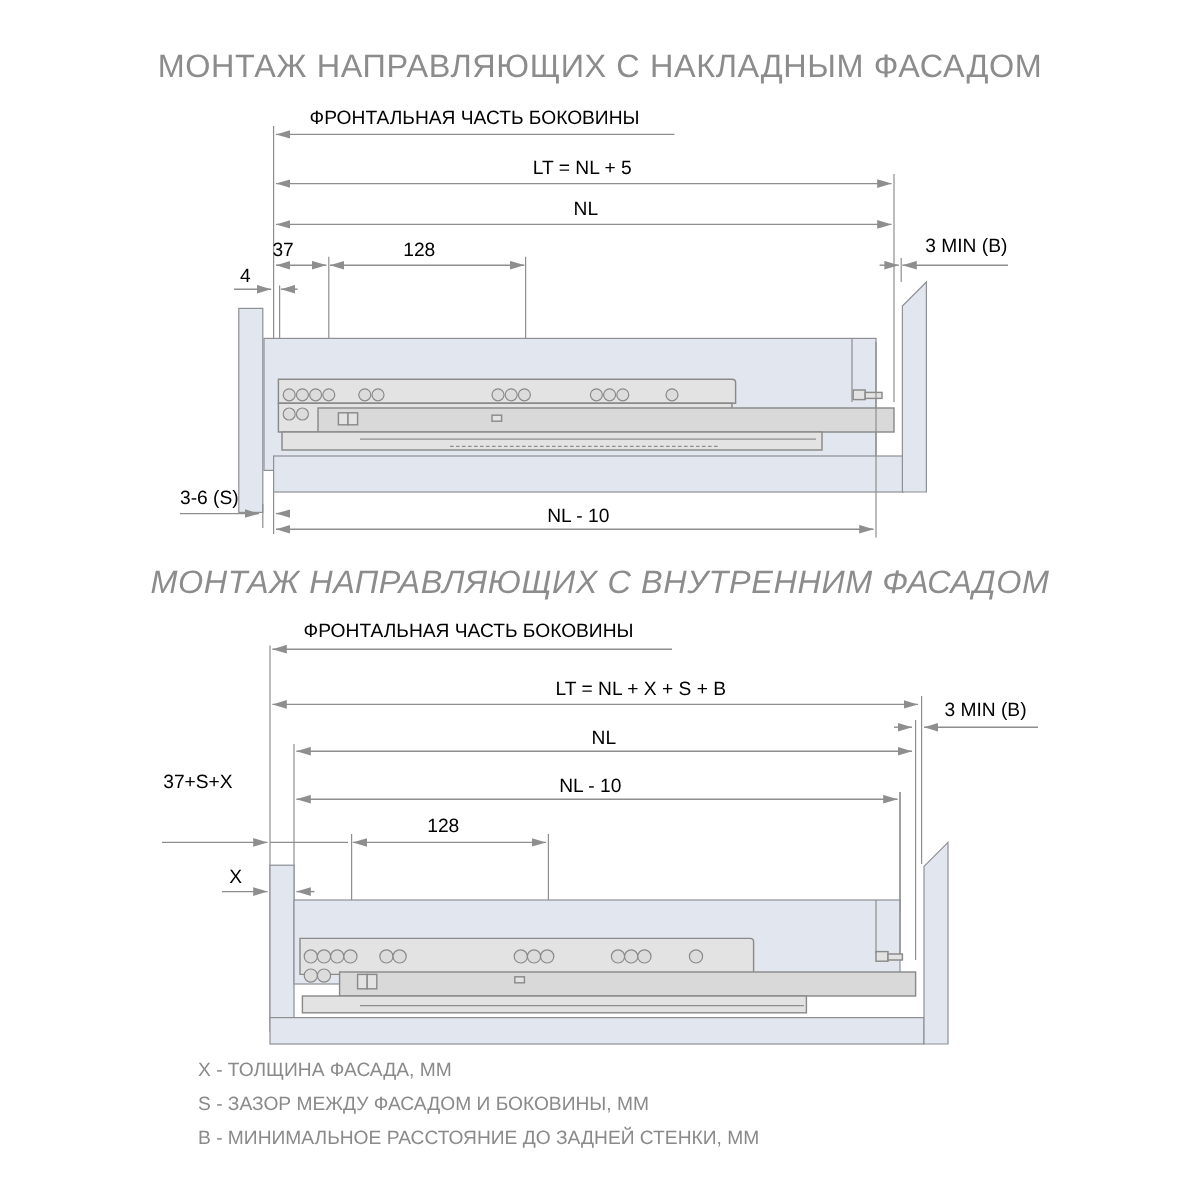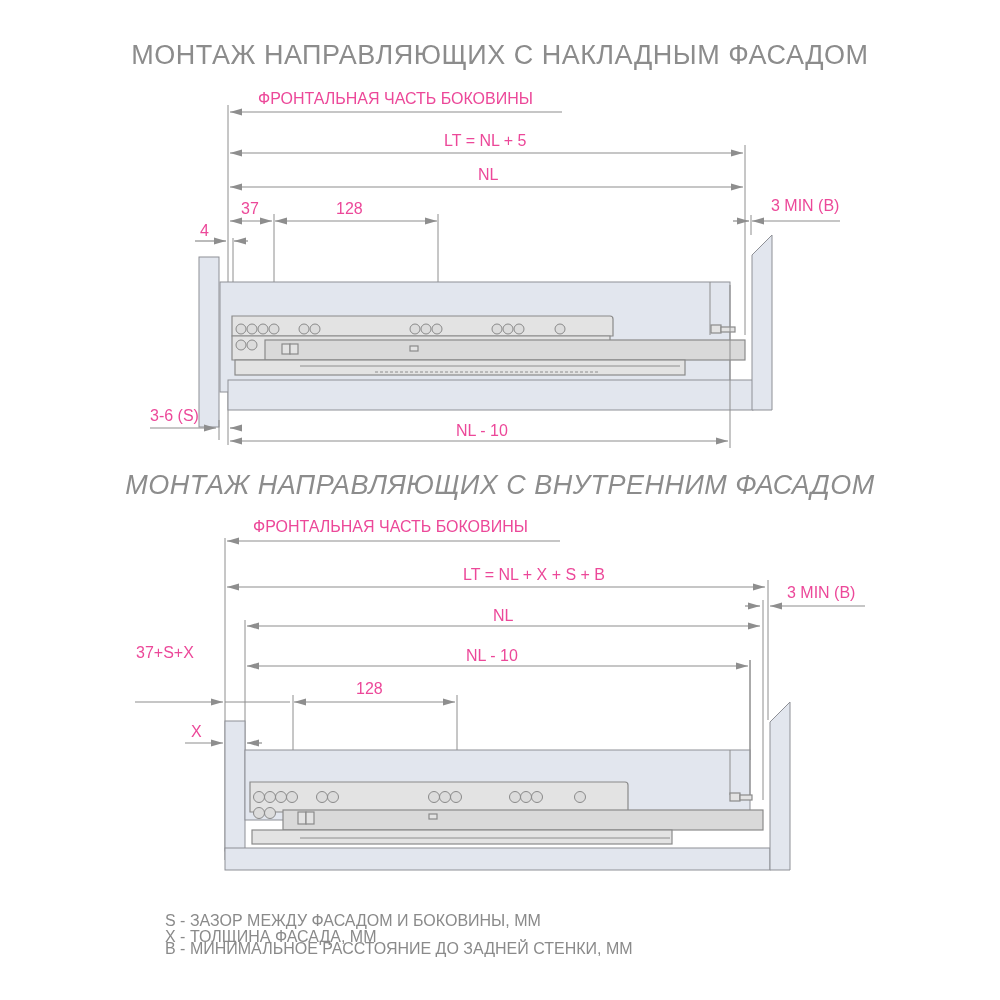--- a/index.html
+++ b/index.html
@@ -2,21 +2,21 @@
 <html><head>
 <meta charset="utf-8">
 <style>
   html, body { margin: 0; padding: 0; background: #ffffff; }
   body { width: 1000px; height: 1000px; position: relative; overflow: hidden;
          font-family: "Liberation Sans", "DejaVu Sans", sans-serif; color: #8a8a8a; }
   .title { position: absolute; left: 0; width: 1000px; text-align: center;
            font-size: 27px; letter-spacing: 0.5px; color: #8c8c8c; font-weight: normal; }
   #title-top { top: 40px; }
   #title-bottom { top: 470px; font-style: italic; }
-  .lbl { position: absolute; font-size: 16px; color: #ec4899; white-space: nowrap; }
+  .lbl { position: absolute; font-size: 16px; color: #000000; white-space: nowrap; }
   .legend { position: absolute; left: 165px; font-size: 16px; color: #8a8a8a; white-space: nowrap; }
   svg { position: absolute; left: 0; top: 0; }
   .dim { stroke: #8e8e8e; stroke-width: 1.2; fill: none; }
   .ext { stroke: #8e8e8e; stroke-width: 1; fill: none; }
   .panel { fill: #e2e6ee; stroke: #8e9096; stroke-width: 1; }
   .rail { fill: #e3e3e3; stroke: #8a8a8a; stroke-width: 1.2; }
   .rail2 { fill: #d9d9d9; stroke: #8a8a8a; stroke-width: 1.2; }
   .screw { fill: #dcdcdc; stroke: #8a8a8a; stroke-width: 1; }
 </style>
 </head>
@@ -166,31 +166,31 @@
       <circle class="screw" cx="580" cy="797" r="5.5"></circle>
       <circle class="screw" cx="259" cy="813" r="5.5"></circle>
         <circle class="screw" cx="270" cy="813" r="5.5"></circle>
     </g>
   </g>
 </svg>
 
 <div class="lbl" style="left:258px; top:90px;">ФРОНТАЛЬНАЯ ЧАСТЬ БОКОВИНЫ</div>
 <div class="lbl" style="left:444px; top:132px;">LT = NL + 5</div>
 <div class="lbl" style="left:478px; top:166px;">NL</div>
-<div class="lbl" style="left:241px; top:200px;">37</div>
+<div class="lbl" style="left:227px; top:200px;">37</div>
 <div class="lbl" style="left:336px; top:200px;">128</div>
 <div class="lbl" style="left:200px; top:222px;">4</div>
 <div class="lbl" style="left:771px; top:197px;">3 MIN (B)</div>
 <div class="lbl" style="left:150px; top:407px;">3-6 (S)</div>
 <div class="lbl" style="left:456px; top:422px;">NL - 10</div>
 
 <div class="lbl" style="left:253px; top:518px;">ФРОНТАЛЬНАЯ ЧАСТЬ БОКОВИНЫ</div>
 <div class="lbl" style="left:440px; top:566px;margin-left:23px;">LT = NL + X + S + B</div>
 <div class="lbl" style="left:787px; top:584px;">3 MIN (B)</div>
 <div class="lbl" style="left:493px; top:607px;">NL</div>
 <div class="lbl" style="left:466px; top:647px;">NL - 10</div>
 <div class="lbl" style="left:136px; top:644px;">37+S+X</div>
 <div class="lbl" style="left:356px; top:680px;">128</div>
 <div class="lbl" style="left:191px; top:723px;">X</div>
 
-<div class="legend" style="top:928px;">X - ТОЛЩИНА ФАСАДА, ММ</div>
+<div class="legend" style="top:884px;">X - ТОЛЩИНА ФАСАДА, ММ</div>
 <div class="legend" style="top:912px;">S - ЗАЗОР МЕЖДУ ФАСАДОМ И БОКОВИНЫ, ММ</div>
 <div class="legend" style="top:940px;">B - МИНИМАЛЬНОЕ РАССТОЯНИЕ ДО ЗАДНЕЙ СТЕНКИ, ММ</div>
 
 </body></html>

